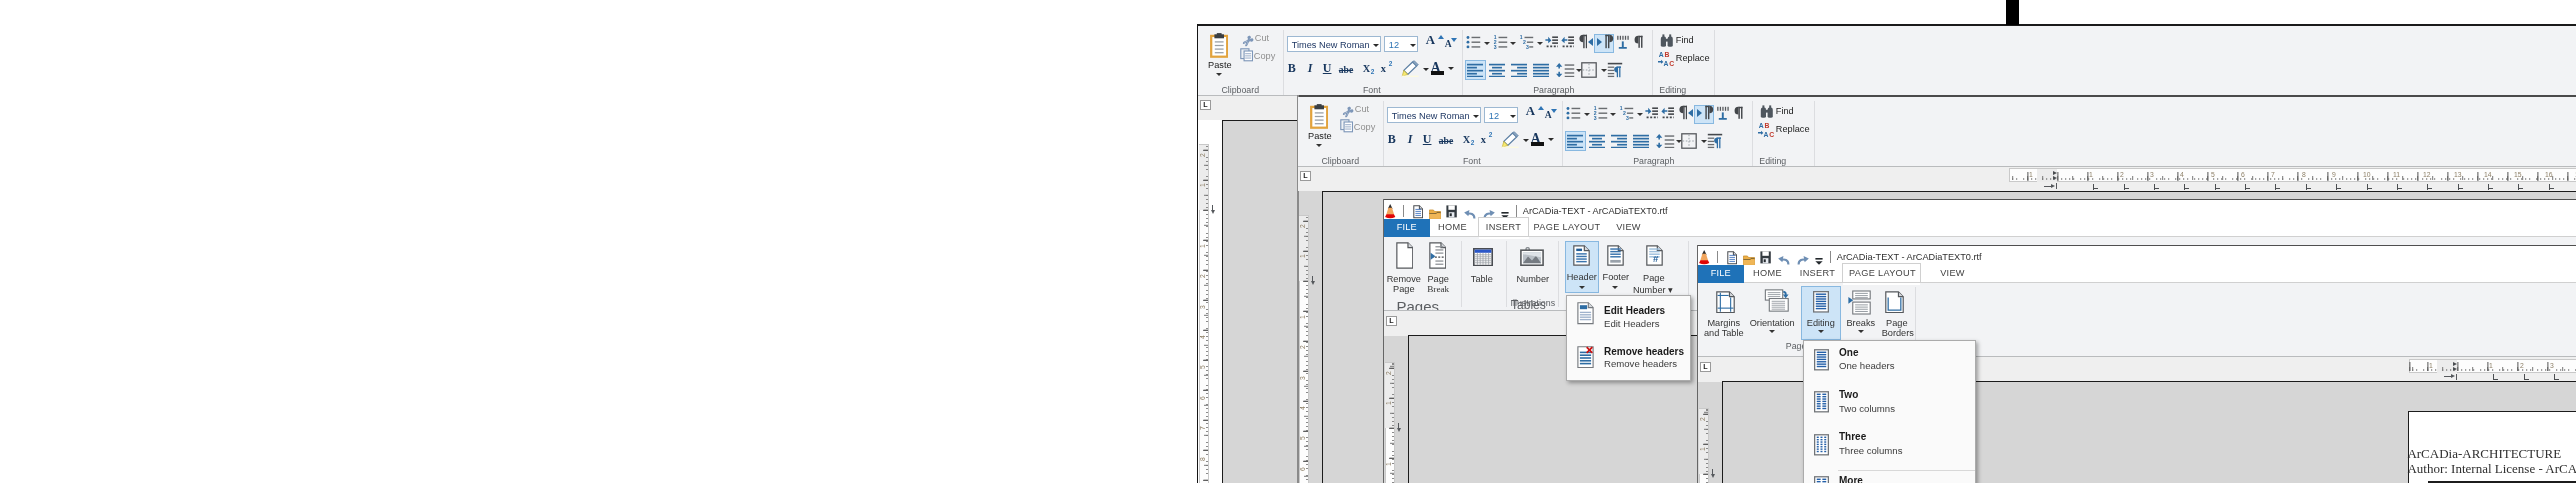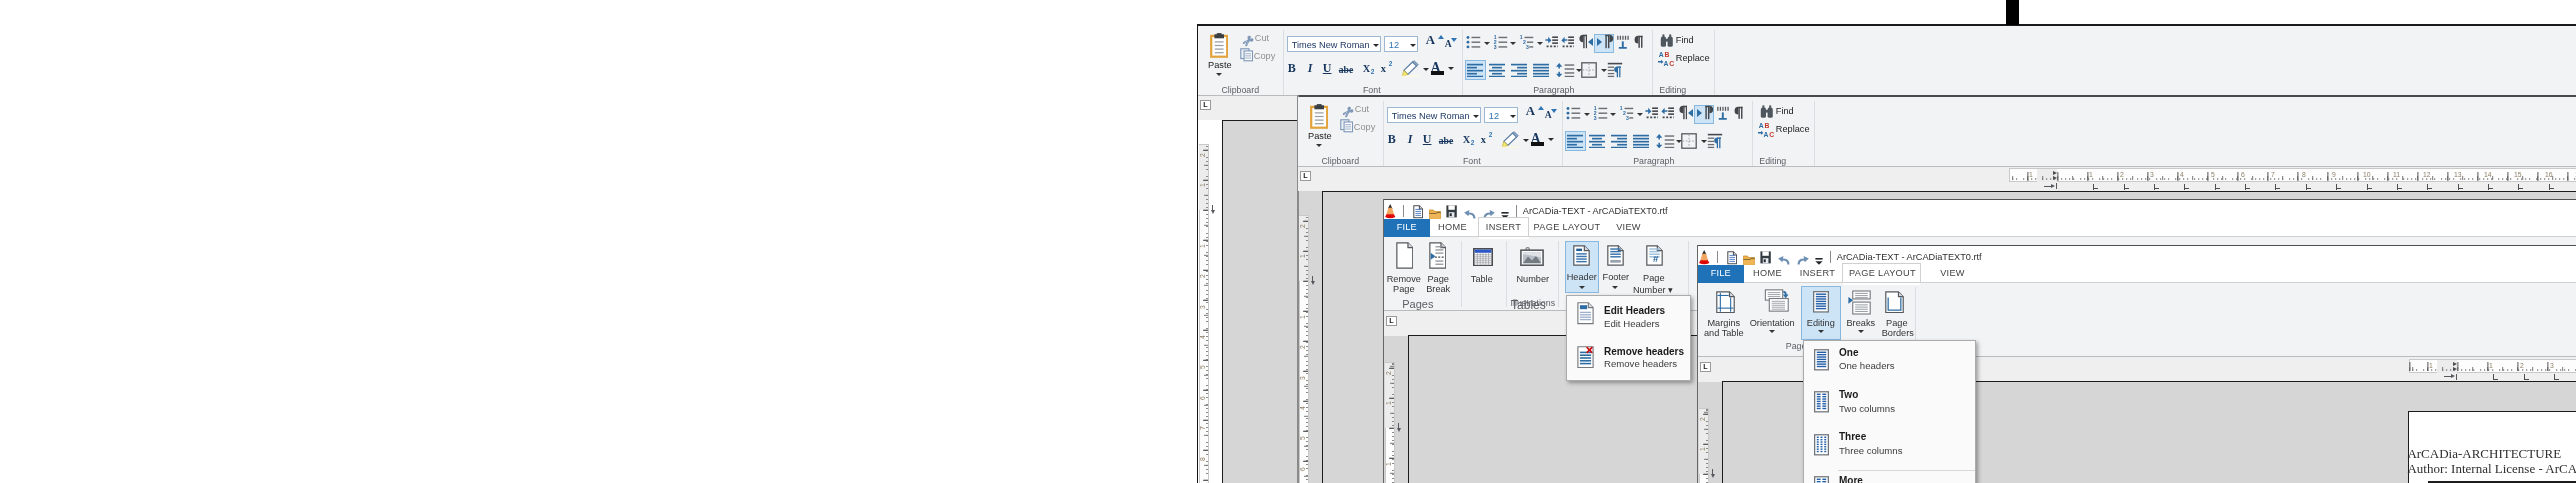--- a/index.html
+++ b/index.html
@@ -793,22 +793,22 @@
             <g stroke="#8d9196" stroke-width="1.6">
               <line x1="8" y1="24" x2="18" y2="24"></line>
               <line x1="8" y1="28" x2="18" y2="28"></line>
             </g>
             <g stroke="#45484c" stroke-width="1.4" stroke-dasharray="2.5 1.8">
               <line x1="3" y1="19" x2="19" y2="19"></line>
             </g>
             <path d="M2 13.5 L8 18 L2 22.5 Z" fill="#2e6da4"></path>
           </svg></div>
         <div class="a" style="left:-9.6px;top:75px;width:128px;text-align:center;font-size:9.2px;color:#333;white-space:nowrap;">Page</div>
-        <div class="a" style="left:-9.6px;top:85px;width:128px;text-align:center;font-size:9.2px;color:#333;white-space:nowrap;">Break</div>
-        <div class="a" style="left:-30px;top:99px;width:128px;text-align:center;font-size:11px;color:#5b5e62;white-space:nowrap;">Pages</div>
+        <div class="a" style="left:-9.6px;top:85px;width:128px;text-align:center;font-size:9.2px;color:#333;white-space:nowrap;font-family:Liberation Serif, serif;">Break</div>
+        <div class="a" style="left:-30px;top:99px;width:128px;text-align:center;font-size:15px;color:#5b5e62;white-space:nowrap;">Pages</div>
         <div class="a" style="left:77px;top:42px;width:0.8px;height:66px;background:#dcdde0;"></div>
         <div class="a" style="left:89px;top:49px;width:20px;height:18.4px;"><svg width="20" height="18.4" viewBox="0 0 25 23">
             <rect x="1" y="1" width="23" height="21" fill="#fff" stroke="#4a4d52" stroke-width="2"></rect>
             <rect x="2" y="2" width="21" height="4" fill="#2b57c8"></rect>
             <g stroke="#9aa0a6" stroke-width="1">
               <line x1="2" y1="8.5" x2="23" y2="8.5"></line>
               <line x1="2" y1="11.0" x2="23" y2="11.0"></line>
               <line x1="2" y1="13.5" x2="23" y2="13.5"></line>
               <line x1="2" y1="16.0" x2="23" y2="16.0"></line>
               <line x1="2" y1="18.5" x2="23" y2="18.5"></line>

